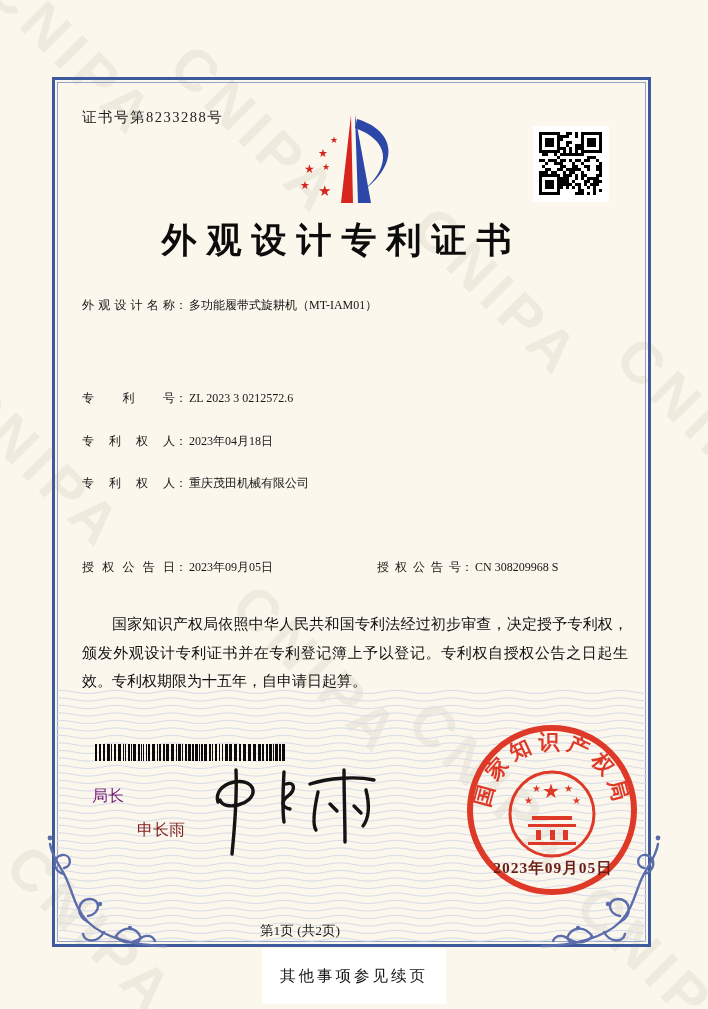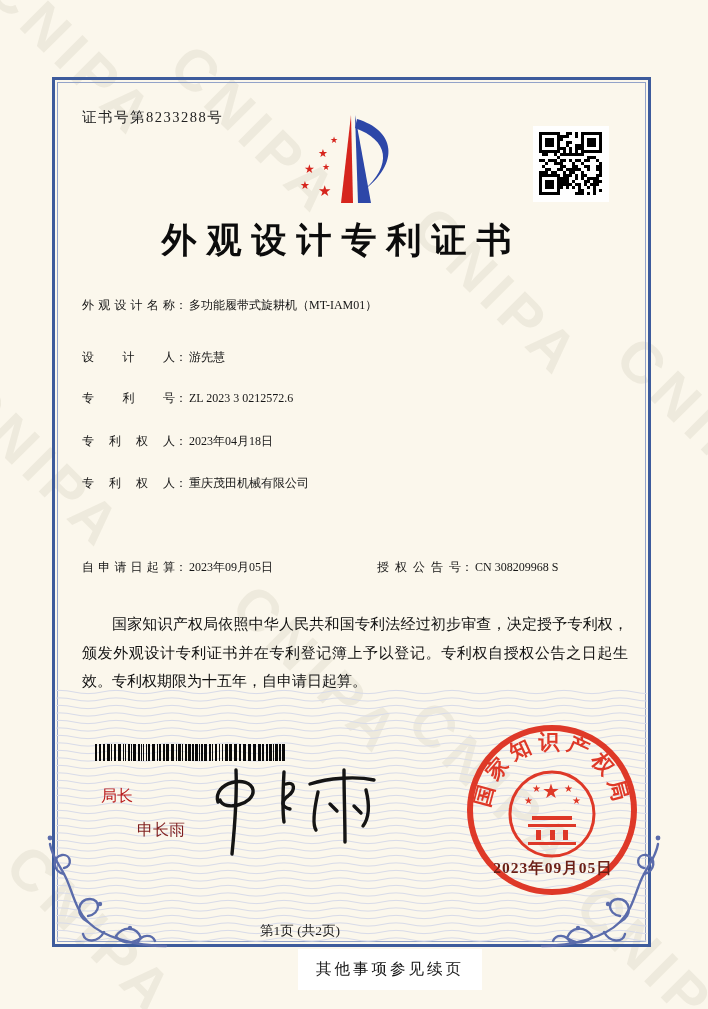--- a/index.html
+++ b/index.html
@@ -35,32 +35,32 @@
   .row{left:82px;width:560px;font-size:12px;color:#161616;white-space:nowrap;}
   .lbl{display:inline-block;width:93px;text-align:justify;text-align-last:justify;vertical-align:bottom;}
   .lbl2{display:inline-block;width:84px;text-align:justify;text-align-last:justify;vertical-align:bottom;margin-left:28px;}
   .colon{display:inline-block;margin-right:2px;}
   .val-date{display:inline-block;width:160px;}
 
   .legal{left:82px;top:592px;width:546px;font-size:15px;line-height:28.5px;color:#101010;margin-top:18px;}
   .legal p{margin:0 0 3px 0;text-indent:2em;text-align:justify;}
 
   .barcode{left:95px;top:744px;}
-  .sig-title{left:101px;top:786px;font-size:16px;color:#b91c1c;font-family:Liberation Serif, serif;}
+  .sig-title{left:92px;top:786px;font-size:16px;color:#701a75;font-family:Liberation Serif, serif;}
   .sig-name{left:95px;top:820px;font-size:16px;color:#7f1d1d;font-family:"Liberation Sans","DejaVu Sans",sans-serif;margin-left:42px;}
   .sig-svg{left:198px;top:764px;}
   .sig-svg path{stroke:#141414;stroke-width:3.4;fill:none;stroke-linecap:round;stroke-linejoin:round;}
 
   .seal{left:464px;top:722px;opacity:0.93;}
   .seal-date{left:468px;top:858px;width:170px;text-align:center;font-size:15.5px;font-weight:bold;
              color:#6b1f16;letter-spacing:1px;z-index:5;}
 
   .footer-page{left:0;top:922px;width:600px;text-align:center;font-size:13.5px;color:#1c1c1c;}
   .bottom-note{left:50%;top:949px;transform:translateX(-50%);background:#ffffff;
-               padding:10px 18px;font-size:15.5px;letter-spacing:3px;color:#141414;margin-left:36px;}
+               padding:17px 18px;font-size:15.5px;letter-spacing:3px;color:#141414;}
 </style>
 </head>
 <body>
 
 <div class="page">
 
   <div class="wm" style="left:-34px;top:18px">CNIPA</div>
   <div class="wm" style="left:150px;top:96px">CNIPA</div>
   <div class="wm" style="left:392px;top:258px">CNIPA</div>
   <div class="wm" style="left:-66px;top:430px">CNIPA</div>
@@ -298,34 +298,31 @@
         <rect x="48" y="60" width="3" height="3" fill="#000"></rect>
         <rect x="54" y="60" width="3" height="3" fill="#000"></rect>
       </svg>
   </div>
 
   <div class="content-item title">外观设计专利证书</div>
 
   <div class="content-item row" style="top:297px">
     <span class="lbl">外观设计名称</span><span class="colon">：</span><span>多功能履带式旋耕机（MT-IAM01）</span>
   </div>
-  <div class="content-item row" style="top:349px">
-    <span class="lbl">设计人</span><span class="colon">：</span><span>游先慧</span>
-  </div>
   <div class="content-item row" style="top:390px">
     <span class="lbl">专利号</span><span class="colon">：</span><span>ZL 2023 3 0212572.6</span>
   </div>
   <div class="content-item row" style="top:433px">
     <span class="lbl">专利权人</span><span class="colon">：</span><span>2023年04月18日</span>
   </div>
   <div class="content-item row" style="top:475px">
     <span class="lbl">专利权人</span><span class="colon">：</span><span>重庆茂田机械有限公司</span>
   </div>
   <div class="content-item row" style="top:559px">
-    <span class="lbl">自申请日起算</span><span class="colon">：</span><span class="val-date">2023年09月05日</span><span class="lbl2">授权公告号</span><span class="colon">：</span><span>CN 308209968 S</span>
+    <span class="lbl">授权公告日</span><span class="colon">：</span><span class="val-date">2023年09月05日</span><span class="lbl2">授权公告号</span><span class="colon">：</span><span>CN 308209968 S</span>
   </div>
 
   <div class="content-item legal">
     <p>国家知识产权局依照中华人民共和国专利法经过初步审查，决定授予专利权，颁发外观设计专利证书并在专利登记簿上予以登记。专利权自授权公告之日起生效。专利权期限为十五年，自申请日起算。</p>
   </div>
 
   <svg class="content-item barcode" id="barcode" width="192" height="17" viewBox="0 0 192 17">
       <rect x="0" y="0" width="2" height="17" fill="#0a0a0a"></rect>
       <rect x="4" y="0" width="2" height="17" fill="#0a0a0a"></rect>
       <rect x="8" y="0" width="2" height="17" fill="#0a0a0a"></rect>

